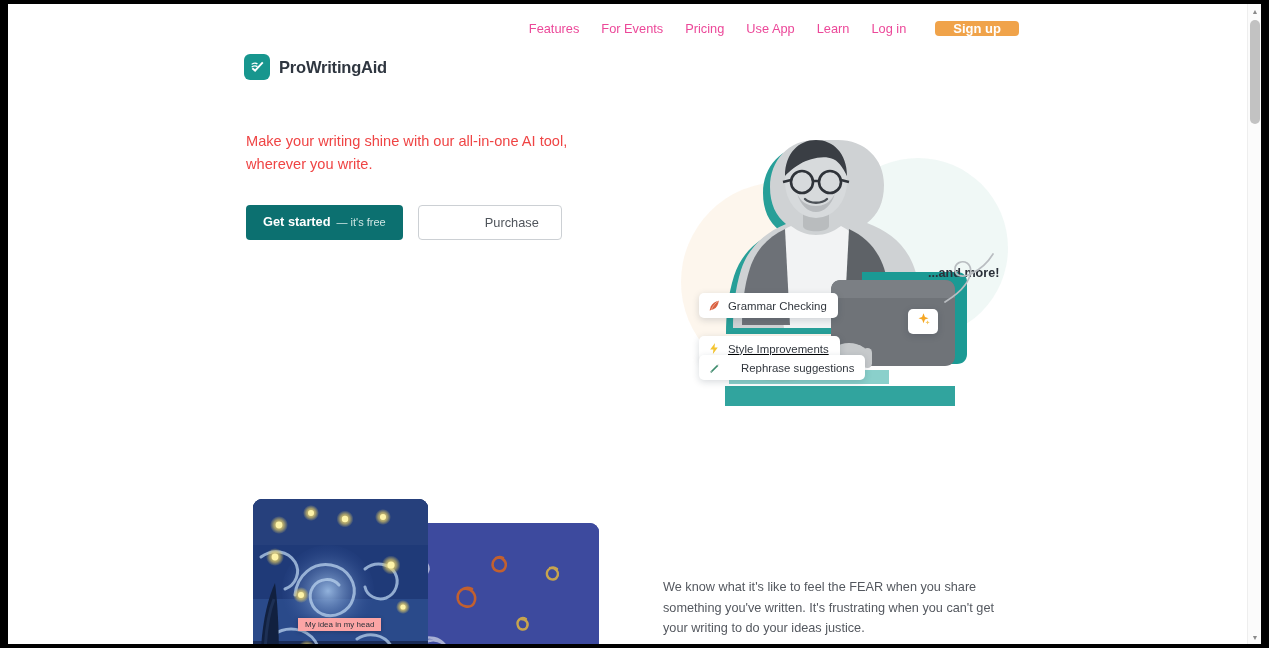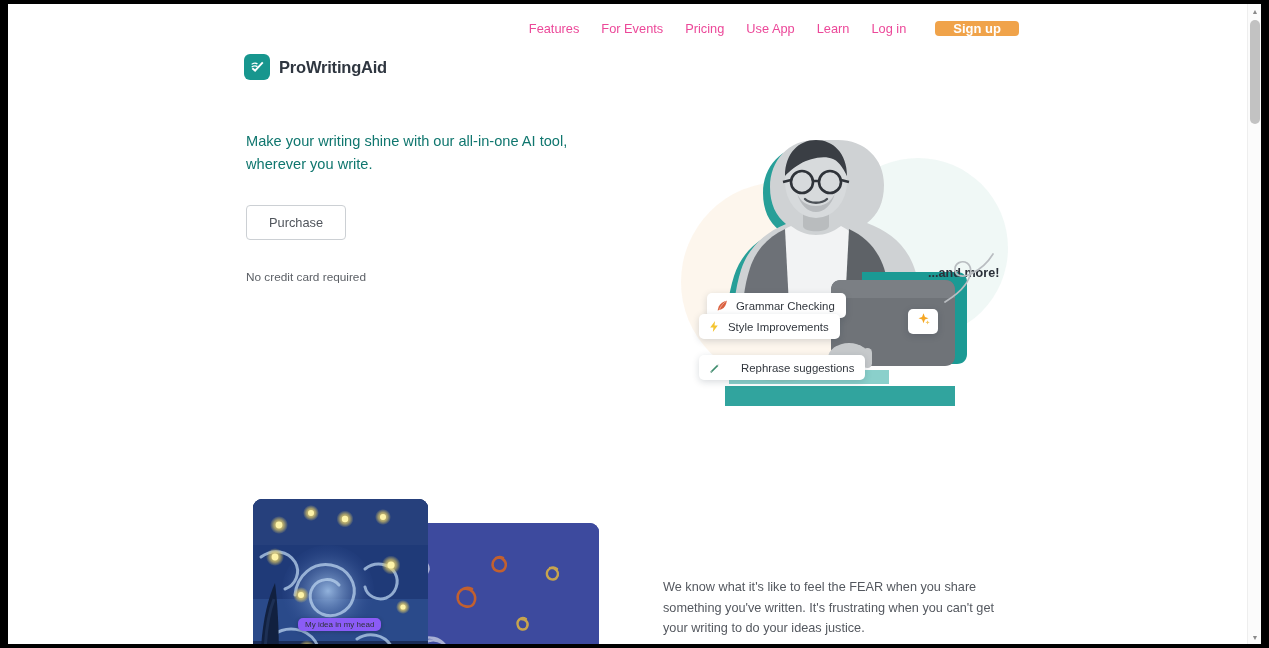--- a/index.html
+++ b/index.html
@@ -115,21 +115,21 @@
     font-size: 50px;
     line-height: 56px;
     font-weight: bold;
     color: #363b42;
     letter-spacing: -1px;
   }
   #hero-sub {
     margin-top: 22px;
     font-size: 14.6px;
     line-height: 23px;
-    color: #0f766e;
+    color: #ef4444;
     width: 330px;
   }
 
   #hero-actions {
     margin-top: 29px;
     display: flex;
     align-items: stretch;
     gap: 15px;
   }
   #get-started-button {
@@ -158,20 +158,21 @@
     border-radius: 4px;
     padding: 9px 22px;
     display: flex;
     align-items: center;
     cursor: pointer;
   }
   #purchase-label {
     color: #50555c;
     font-size: 12.8px;
     white-space: nowrap;
+    margin-left: 44px;
   }
   #no-card-note {
     margin-top: 30px;
     font-size: 11.8px;
     color: #5c6066;
   }
 
   
   #hero-art {
     position: absolute;
@@ -212,22 +213,22 @@
   }
   .feature-pill .pill-icon {
     width: 14px; height: 14px;
     display: flex; align-items: center; justify-content: center;
     flex: 0 0 auto;
   }
   .feature-pill .pill-label {
     font-size: 11.4px;
     color: #31363d;
   }
-  #pill-0 { left: 44px;  top: 195px; }
-  #pill-1 { left: 36px;  top: 216px; }
+  #pill-0 { left: 36px;  top: 195px; }
+  #pill-1 { left: 36px;  top: 238px; text-decoration: underline; }
   #pill-2 { left: 36px;  top: 257px; gap: 20px; }
   #pill-3 { left: 36px;  top: 288px; }
 
   #and-more-label {
     position: absolute;
     left: 265px;
     top: 136px;
     font-size: 12.6px;
     font-weight: bold;
     color: #2b3039;
@@ -274,22 +275,22 @@
     border-radius: 9px;
     overflow: hidden;
     background: #1b2a63;
     z-index: 2;
   }
   #starry-canvas { display: block; }
   #idea-label {
     position: absolute;
     left: 45px;
     top: 119px;
-    background: #8b5cf6;
-    border-radius: 5px;
+    background: #fca5a5;
+    border-radius: 0;
     padding: 2px 7px;
     font-size: 8px;
     color: #2d323a;
     white-space: nowrap;
     box-shadow: 0 1px 4px rgba(0,0,0,.25);
     z-index: 3;
   }
   #scribble-card {
     position: absolute;
     left: 131px;
@@ -380,26 +381,29 @@
       </div>
 
     </div>
 
     <div id="hero">
 
       <div id="hero-copy">
         <p id="hero-sub">Make your writing shine with our all-in-one AI tool, wherever you write.</p>
 
         <div id="hero-actions">
+          <div id="get-started-button">
+            <span id="get-started-label">Get started</span>
+            <span id="get-started-note">— it's free</span>
+          </div>
           <div id="purchase-button">
             <span id="purchase-label">Purchase</span>
           </div>
         </div>
 
-        <div id="no-card-note">No credit card required</div>
       </div>
 
       <div id="hero-art">
         <div id="art-blob-a"></div>
         <div id="art-blob-b"></div>
 
         <svg id="art-person" width="360" height="330" viewBox="0 0 360 330">
 
           <path d="M152 42c-26 0-45 20-45 47 0 17 6 29 16 37-22 9-38 24-45 46-6 19-8 40-8 58h190c0-20-2-42-9-61-8-22-25-36-47-44 11-8 17-21 17-38 0-27-20-45-46-45z" fill="#1b9a94" opacity=".95" transform="translate(-7,6)"></path>
 

